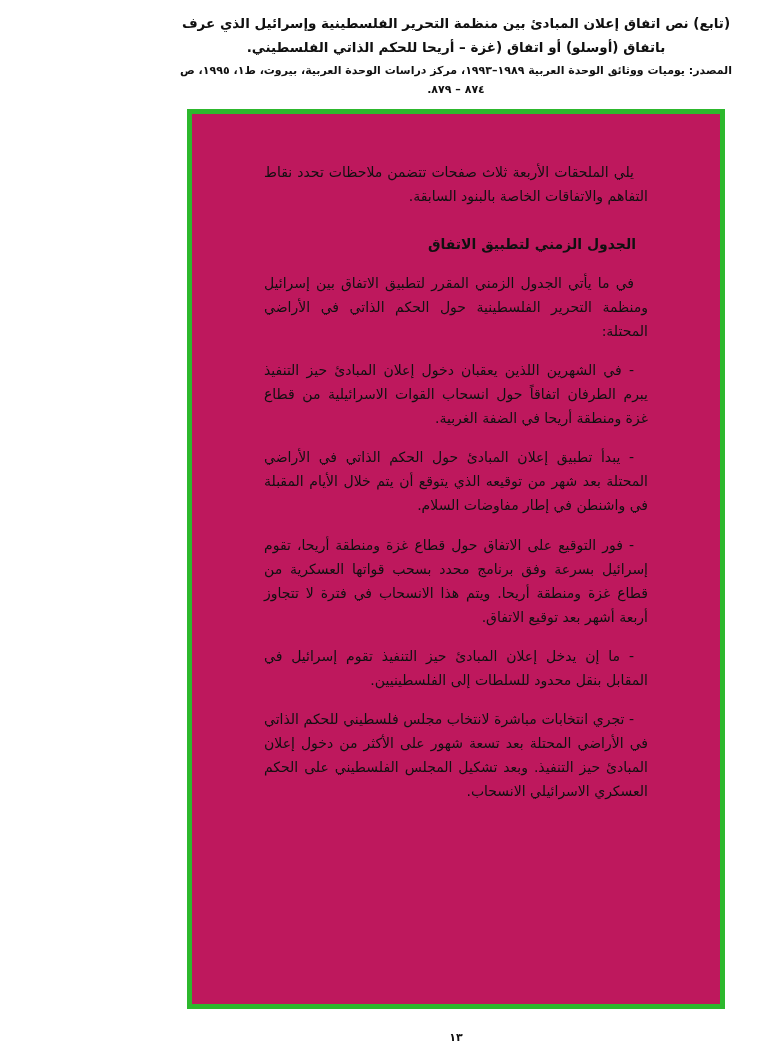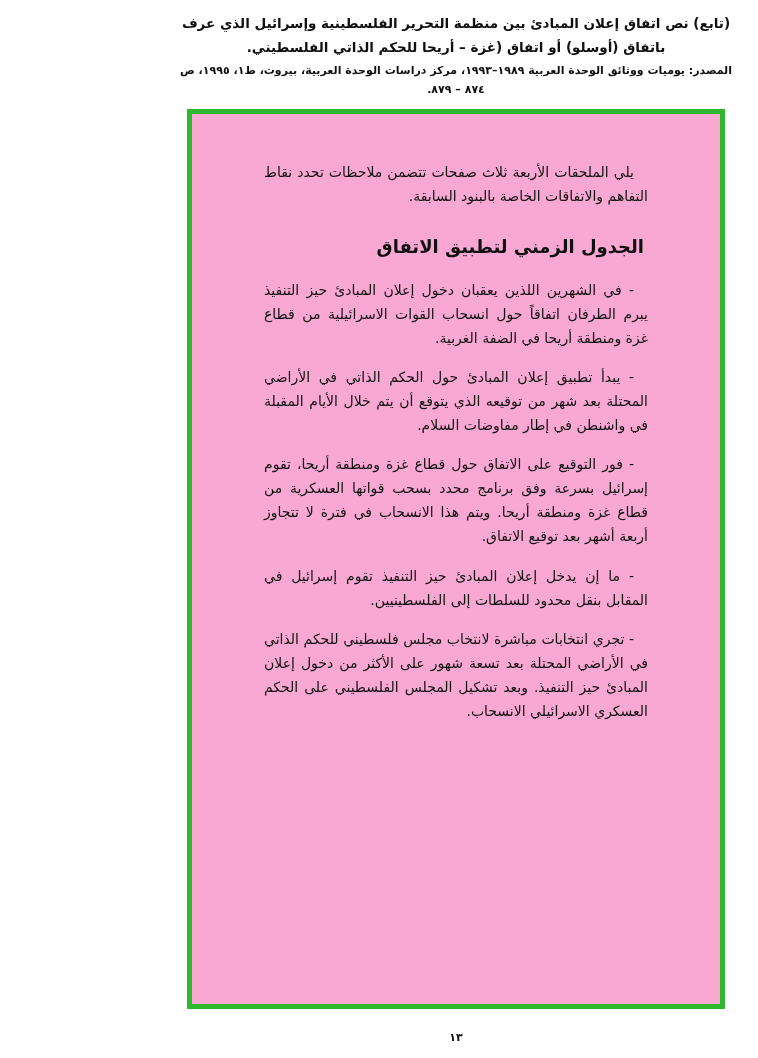--- a/index.html
+++ b/index.html
@@ -27,41 +27,41 @@
     font-weight: bold;
     font-size: 11px;
     line-height: 1.7;
     margin-top: 3px;
   }
 
   .green-frame {
     margin: 9px 33px 0 33px;
     height: 900px;
     border: 5px solid #2db82d;
-    background: #f9a8d4;
+    background: #be185d;
   }
 
   .content-column {
     width: 384px;
     margin: 46px auto 0 auto;
     direction: rtl;
     text-align: justify;
     font-size: 14px;
     line-height: 1.72;
   }
   .content-column p {
     margin-bottom: 15px;
     text-indent: 14px;
   }
   .content-column p.no-indent { text-indent: 0; }
   .section-title {
     font-weight: bold;
-    font-size: 18px;
+    font-size: 14px;
     text-align: right;
-    margin: 24px 4px 14px 0;
+    margin: 24px 12px 14px 0;
   }
 
   .page-number {
     position: absolute;
     bottom: 14px;
     left: 0;
     right: 0;
     text-align: center;
     font-size: 11px;
     font-weight: bold;
@@ -77,20 +77,21 @@
     <div class="source">المصدر: يوميات ووثائق الوحدة العربية ١٩٨٩–١٩٩٣، مركز دراسات الوحدة العربية، بيروت، ط١، ١٩٩٥، ص ٨٧٤ – ٨٧٩.</div>
   </div>
 
   <div class="green-frame">
     <div class="content-column">
 
       <p>يلي الملحقات الأربعة ثلاث صفحات تتضمن ملاحظات تحدد نقاط التفاهم والاتفاقات الخاصة بالبنود السابقة.</p>
 
       <p class="section-title no-indent">الجدول الزمني لتطبيق الاتفاق</p>
 
+      <p>في ما يأتي الجدول الزمني المقرر لتطبيق الاتفاق بين إسرائيل ومنظمة التحرير الفلسطينية حول الحكم الذاتي في الأراضي المحتلة:</p>
 
       <p>- في الشهرين اللذين يعقبان دخول إعلان المبادئ حيز التنفيذ يبرم الطرفان اتفاقاً حول انسحاب القوات الاسرائيلية من قطاع غزة ومنطقة أريحا في الضفة الغربية.</p>
 
       <p>- يبدأ تطبيق إعلان المبادئ حول الحكم الذاتي في الأراضي المحتلة بعد شهر من توقيعه الذي يتوقع أن يتم خلال الأيام المقبلة في واشنطن في إطار مفاوضات السلام.</p>
 
       <p>- فور التوقيع على الاتفاق حول قطاع غزة ومنطقة أريحا، تقوم إسرائيل بسرعة وفق برنامج محدد بسحب قواتها العسكرية من قطاع غزة ومنطقة أريحا. ويتم هذا الانسحاب في فترة لا تتجاوز أربعة أشهر بعد توقيع الاتفاق.</p>
 
       <p>- ما إن يدخل إعلان المبادئ حيز التنفيذ تقوم إسرائيل في المقابل بنقل محدود للسلطات إلى الفلسطينيين.</p>
 
       <p>- تجري انتخابات مباشرة لانتخاب مجلس فلسطيني للحكم الذاتي في الأراضي المحتلة بعد تسعة شهور على الأكثر من دخول إعلان المبادئ حيز التنفيذ. وبعد تشكيل المجلس الفلسطيني على الحكم العسكري الاسرائيلي الانسحاب.</p>

